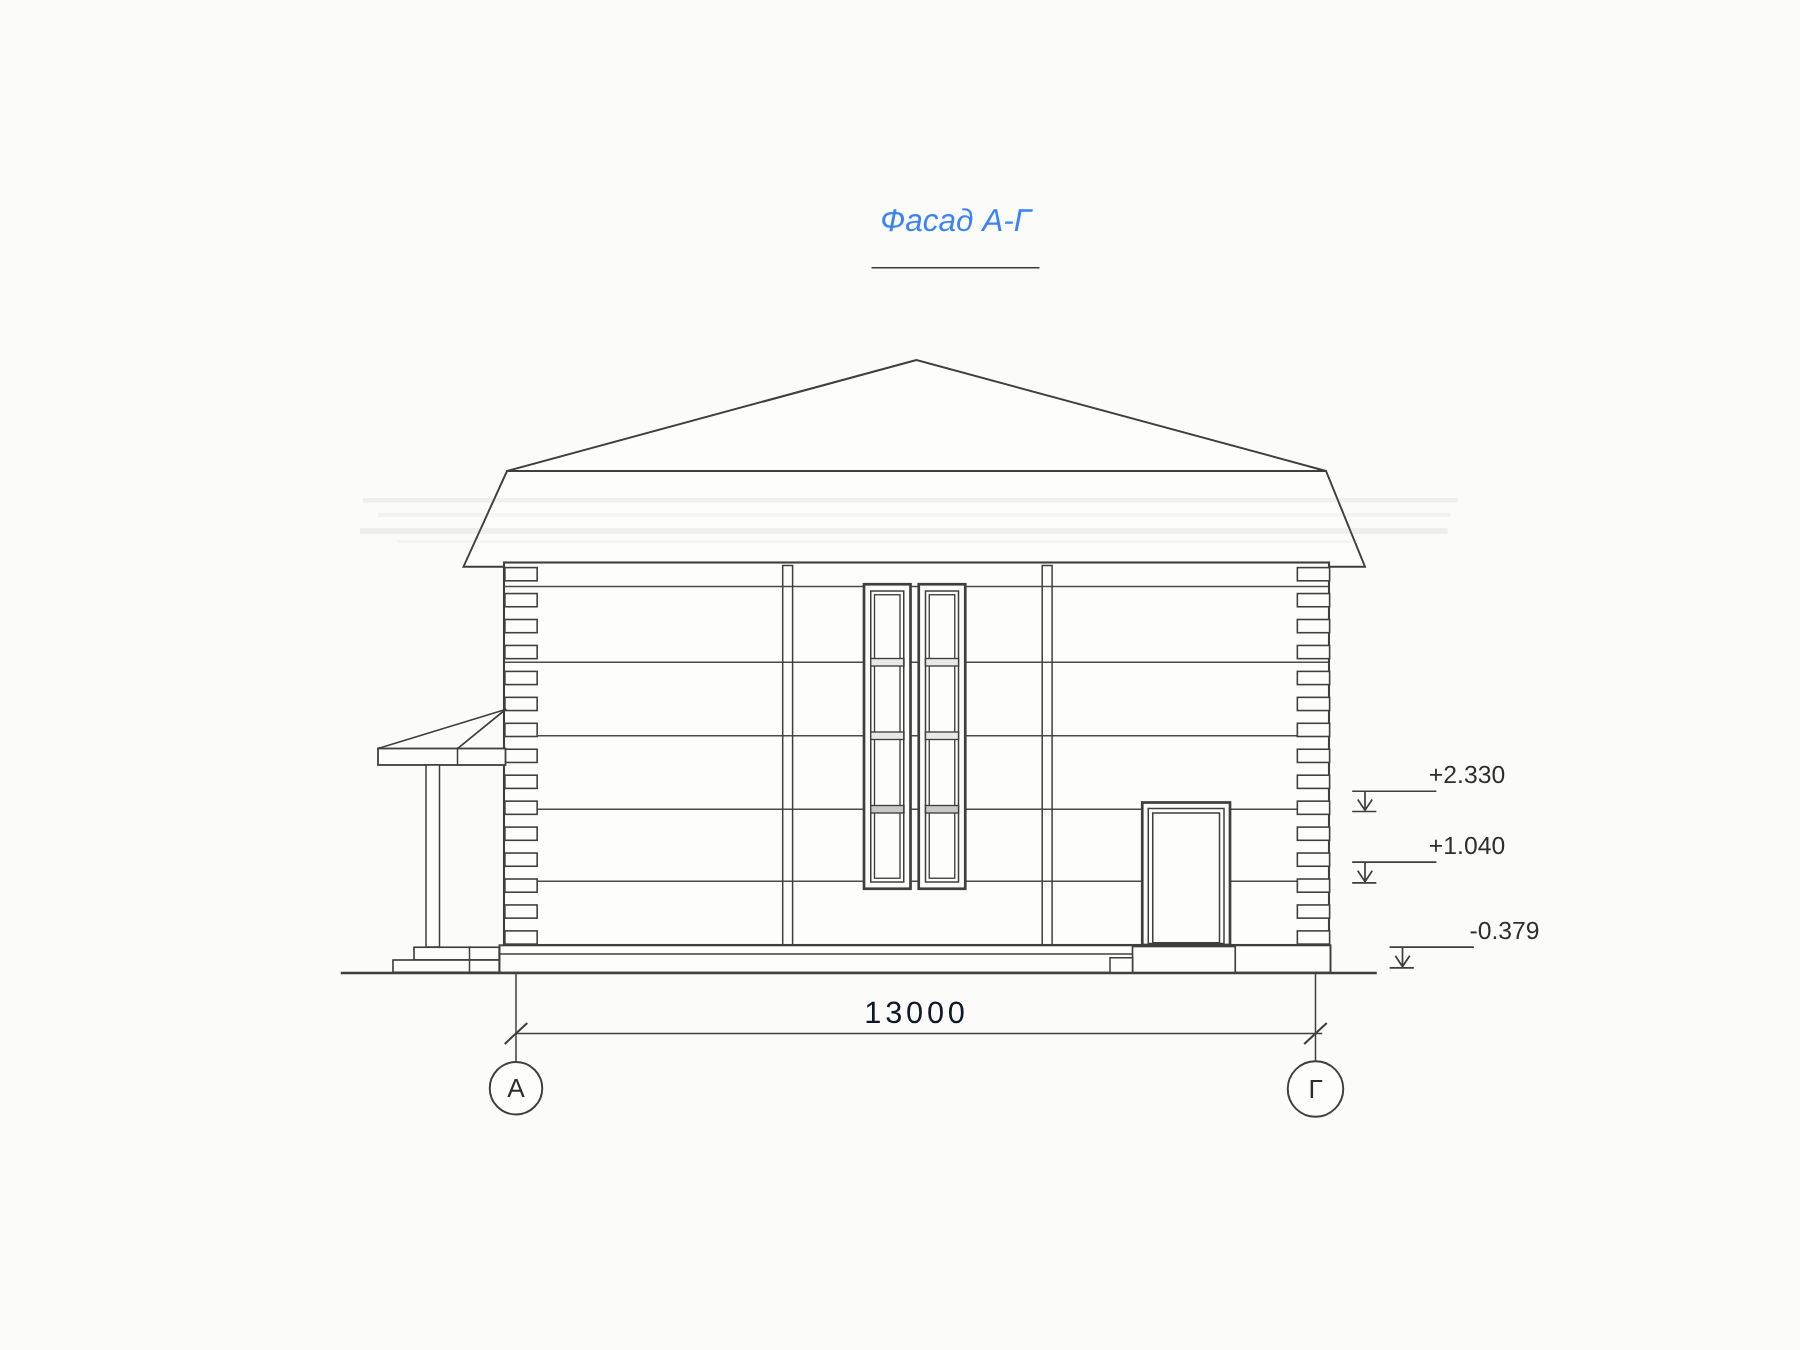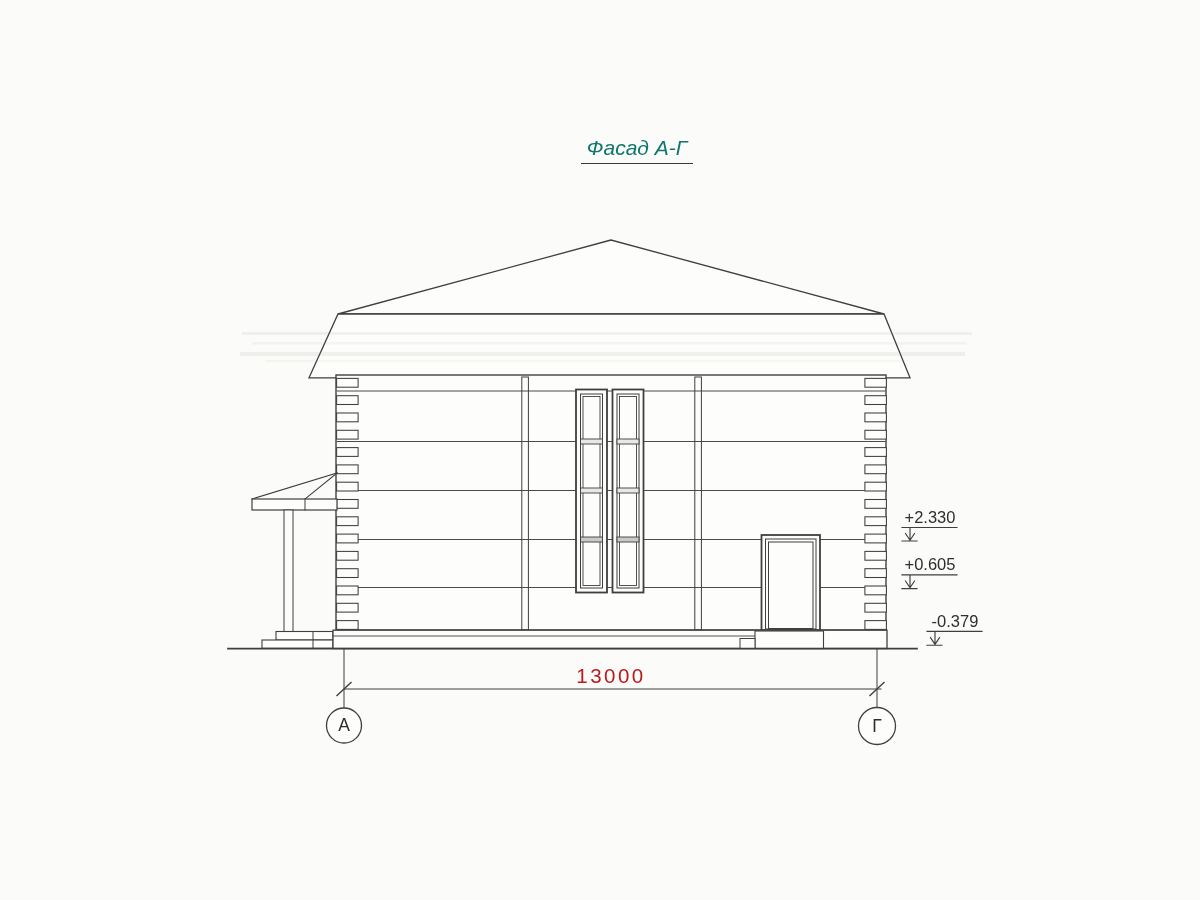--- a/index.html
+++ b/index.html
@@ -5,28 +5,28 @@
   html,body{margin:0;padding:0;background:#e9e9e6;}
   .sheet{
     position:relative;width:1200px;height:900px;margin:0 auto;
     background:#fbfbf9;overflow:hidden;
     font-family:"Liberation Sans", sans-serif;color:#2d2d2d;
   }
   .sheet svg{position:absolute;left:0;top:0;}
   .label{position:absolute;line-height:1;white-space:nowrap;}
   .t-title{
     left:581px;top:137px;width:112px;text-align:center;
-    font-style:italic;font-size:21px;font-weight:500;color:#0f766e;
-    border-bottom:1.5px solid #3a3a3a;padding-bottom:5px;
+    font-style:italic;font-size:21px;font-weight:500;color:#3b82f6;
+    border-bottom:1.5px solid #3a3a3a;padding-bottom:20px;
   }
   .t-dim{
     left:575px;top:666px;width:72px;text-align:center;
-    font-size:20.5px;letter-spacing:2.5px;color:#b91c1c;
+    font-size:20.5px;letter-spacing:2.5px;color:#0f172a;
   }
-  .t-elev{font-size:16.5px;width:58px;text-align:center;color:#2e2e2e;}
+  .t-elev{font-size:16.5px;width:58px;text-align:center;color:#2e2e2e;margin-left:48px;}
   .t-e1{left:901px;top:509px;}
   .t-e2{left:901px;top:556px;}
   .t-e3{left:926px;top:613px;}
   .t-axis{font-size:17.5px;width:36px;text-align:center;color:#2e2e2e;}
   .t-axA{left:326px;top:717px;}
   .t-axG{left:859px;top:717.5px;}
 </style>
 </head>
 <body>
 
@@ -177,19 +177,19 @@
     <g stroke-width="1.15">
       <path d="M927,631.4 H982 M935,631.4 V643.6 M930.5,637.6 L935,644.4 L939.5,637.6 M927,645.2 H942"></path>
     </g>
   </svg>
 
   <div class="label t-title">Фасад А-Г</div>
 
   <div class="label t-dim">13000</div>
 
   <div class="label t-elev t-e1">+2.330</div>
-  <div class="label t-elev t-e2">+0.605</div>
+  <div class="label t-elev t-e2">+1.040</div>
   <div class="label t-elev t-e3">-0.379</div>
 
   <div class="label t-axis t-axA">А</div>
   <div class="label t-axis t-axG">Г</div>
 
 </div>
 
 </body></html>

